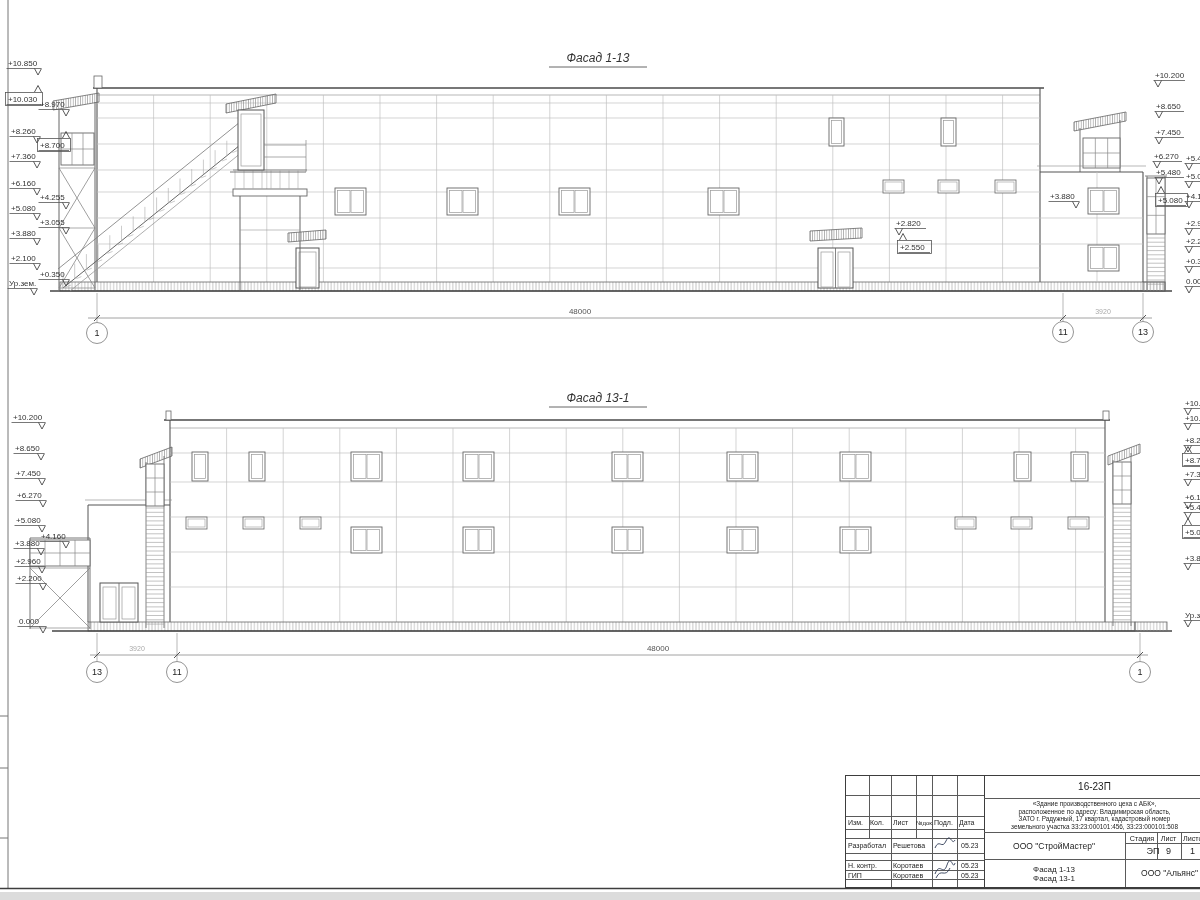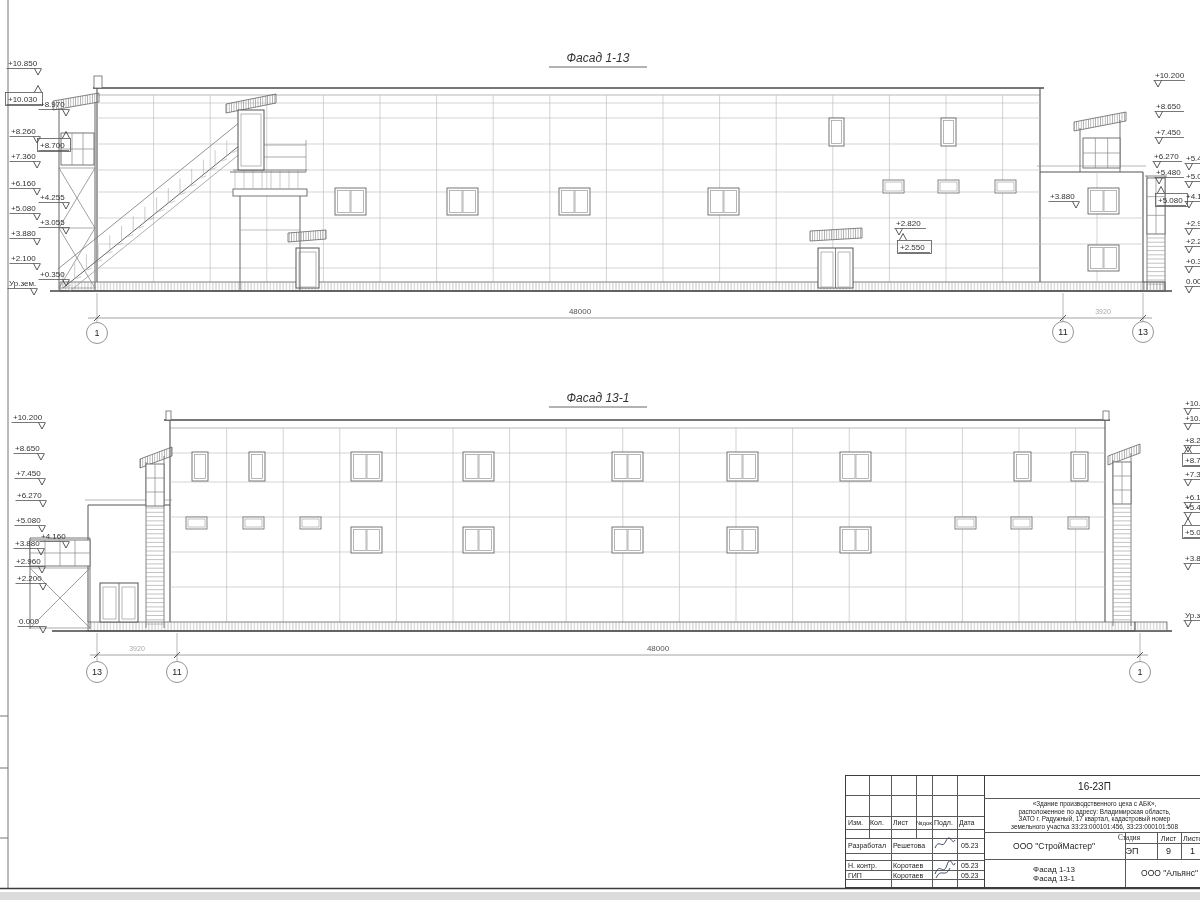--- a/index.html
+++ b/index.html
@@ -627,22 +627,22 @@
   </span>
 
   <span class="tb-txt tb-center" style="left:137.5px;top:5px;width:222px;font-size:10px;">16-23П</span>
   <div class="tb-desc" style="position:absolute;left:137.5px;top:24px;">
     <div>«Здание производственного цеха с АБК»,</div>
     <div>расположенное по адресу: Владимирская область,</div>
     <div>ЗАТО г. Радужный, 17 квартал, кадастровый номер</div>
     <div>земельного участка 33:23:000101:456, 33:23:000101:508</div>
   </div>
   <span class="tb-txt tb-center" style="left:137.5px;top:65px;width:141px;font-size:8.5px;">ООО "СтройМастер"</span>
-  <span class="tb-txt tb-center" style="left:267px;top:57.5px;width:32px;font-size:7.2px;font-family:Liberation Serif, serif;">Стадия</span>
+  <span class="tb-txt tb-center" style="left:280px;top:57.5px;width:32px;font-size:7.2px;">Стадия</span>
   <span class="tb-txt tb-center" style="left:310.5px;top:57.5px;width:24px;font-size:7.2px;">Лист</span>
   <span class="tb-txt" style="left:337px;top:57.5px;font-size:7.2px;">Листов</span>
-  <span class="tb-txt tb-center" style="left:270px;top:70px;width:32px;font-size:9px;text-align:center;">ЭП</span>
+  <span class="tb-txt tb-center" style="left:291px;top:70px;width:32px;font-size:9px;text-align:center;">ЭП</span>
   <span class="tb-txt tb-center" style="left:310.5px;top:70px;width:24px;font-size:9px;">9</span>
   <span class="tb-txt" style="left:344px;top:70px;font-size:9px;">1</span>
   <span class="tb-txt tb-center" style="left:137.5px;top:89px;width:141px;font-size:8px;">Фасад 1-13</span>
   <span class="tb-txt tb-center" style="left:137.5px;top:98px;width:141px;font-size:8px;">Фасад 13-1</span>
   <span class="tb-txt tb-center" style="left:278.5px;top:92px;width:90px;font-size:8.5px;">ООО "Альянс"</span>
 </div>
 
 </body></html>

